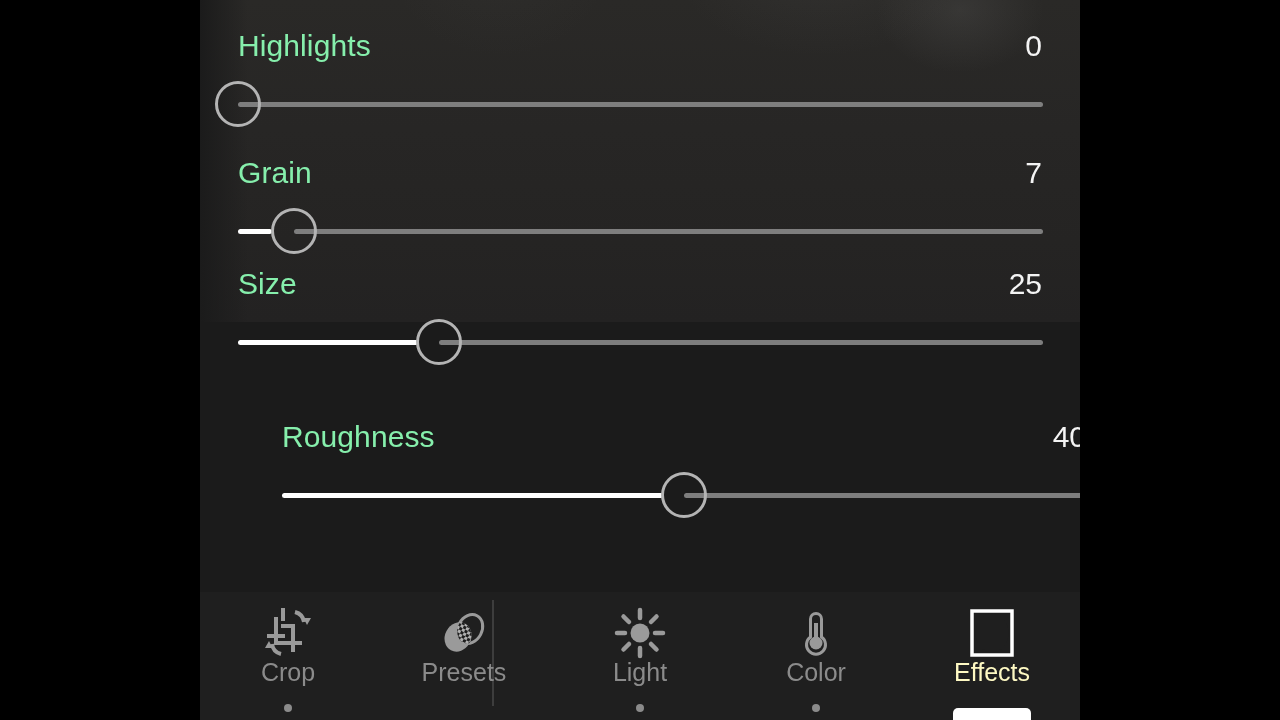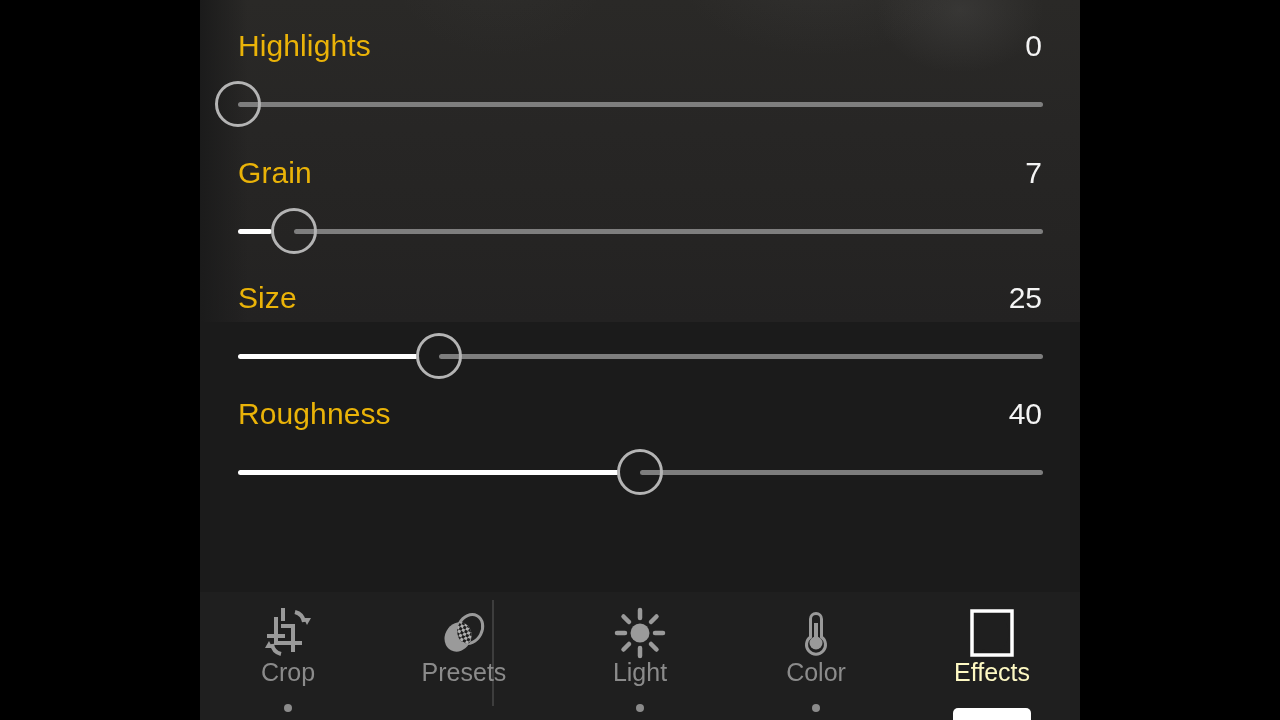--- a/index.html
+++ b/index.html
@@ -29,21 +29,21 @@
   }
 
   
   #slider-panel{ position:absolute; left:0; top:0; width:880px; height:592px; }
   .slider-row{ position:absolute; left:0; width:880px; height:126px; }
   .sl-head{
     position:absolute; left:38px; right:38px; top:0; height:44px;
     display:flex; align-items:center; justify-content:space-between;
   }
   .sl-label{
-    color:#eab308; font-size:30px; line-height:1;
+    color:#86efac; font-size:30px; line-height:1;
     font-family:"Liberation Sans", sans-serif;
     letter-spacing:.1px; white-space:nowrap;
   }
   .sl-value{
     color:#f4f4f4; font-size:30px; line-height:1;
     font-family:"Liberation Sans", sans-serif; white-space:nowrap;
   }
   .sl-track-wrap{ position:absolute; left:38px; top:52px; width:805px; height:58px; }
   .sl-track{
     position:absolute; left:0; top:26px; width:805px; height:5px;
@@ -122,33 +122,33 @@
           <span class="sl-label">Grain</span>
           <span class="sl-value">7</span>
         </div>
         <div class="sl-track-wrap">
           <div class="sl-track" style="left:56px; width:749px;"></div>
           <div class="sl-fill" style="width:34px;"></div>
           <div class="sl-thumb" style="left:56px;"></div>
         </div>
       </div>
 
-      <div class="slider-row" style="top:276px;text-align:right;">
+      <div class="slider-row" style="top:262px;text-align:right;">
         <div class="sl-head">
           <span class="sl-label">Size</span>
           <span class="sl-value">25</span>
         </div>
         <div class="sl-track-wrap">
           <div class="sl-track" style="left:201px; width:604px;"></div>
           <div class="sl-fill" style="width:180px;"></div>
           <div class="sl-thumb" style="left:201px;"></div>
         </div>
       </div>
 
-      <div class="slider-row" style="top:392px;">
+      <div class="slider-row" style="top:415px;margin-left:44px;">
         <div class="sl-head">
           <span class="sl-label">Roughness</span>
           <span class="sl-value">40</span>
         </div>
         <div class="sl-track-wrap">
           <div class="sl-track" style="left:402px; width:403px;"></div>
           <div class="sl-fill" style="width:381px;"></div>
           <div class="sl-thumb" style="left:402px;"></div>
         </div>
       </div>

